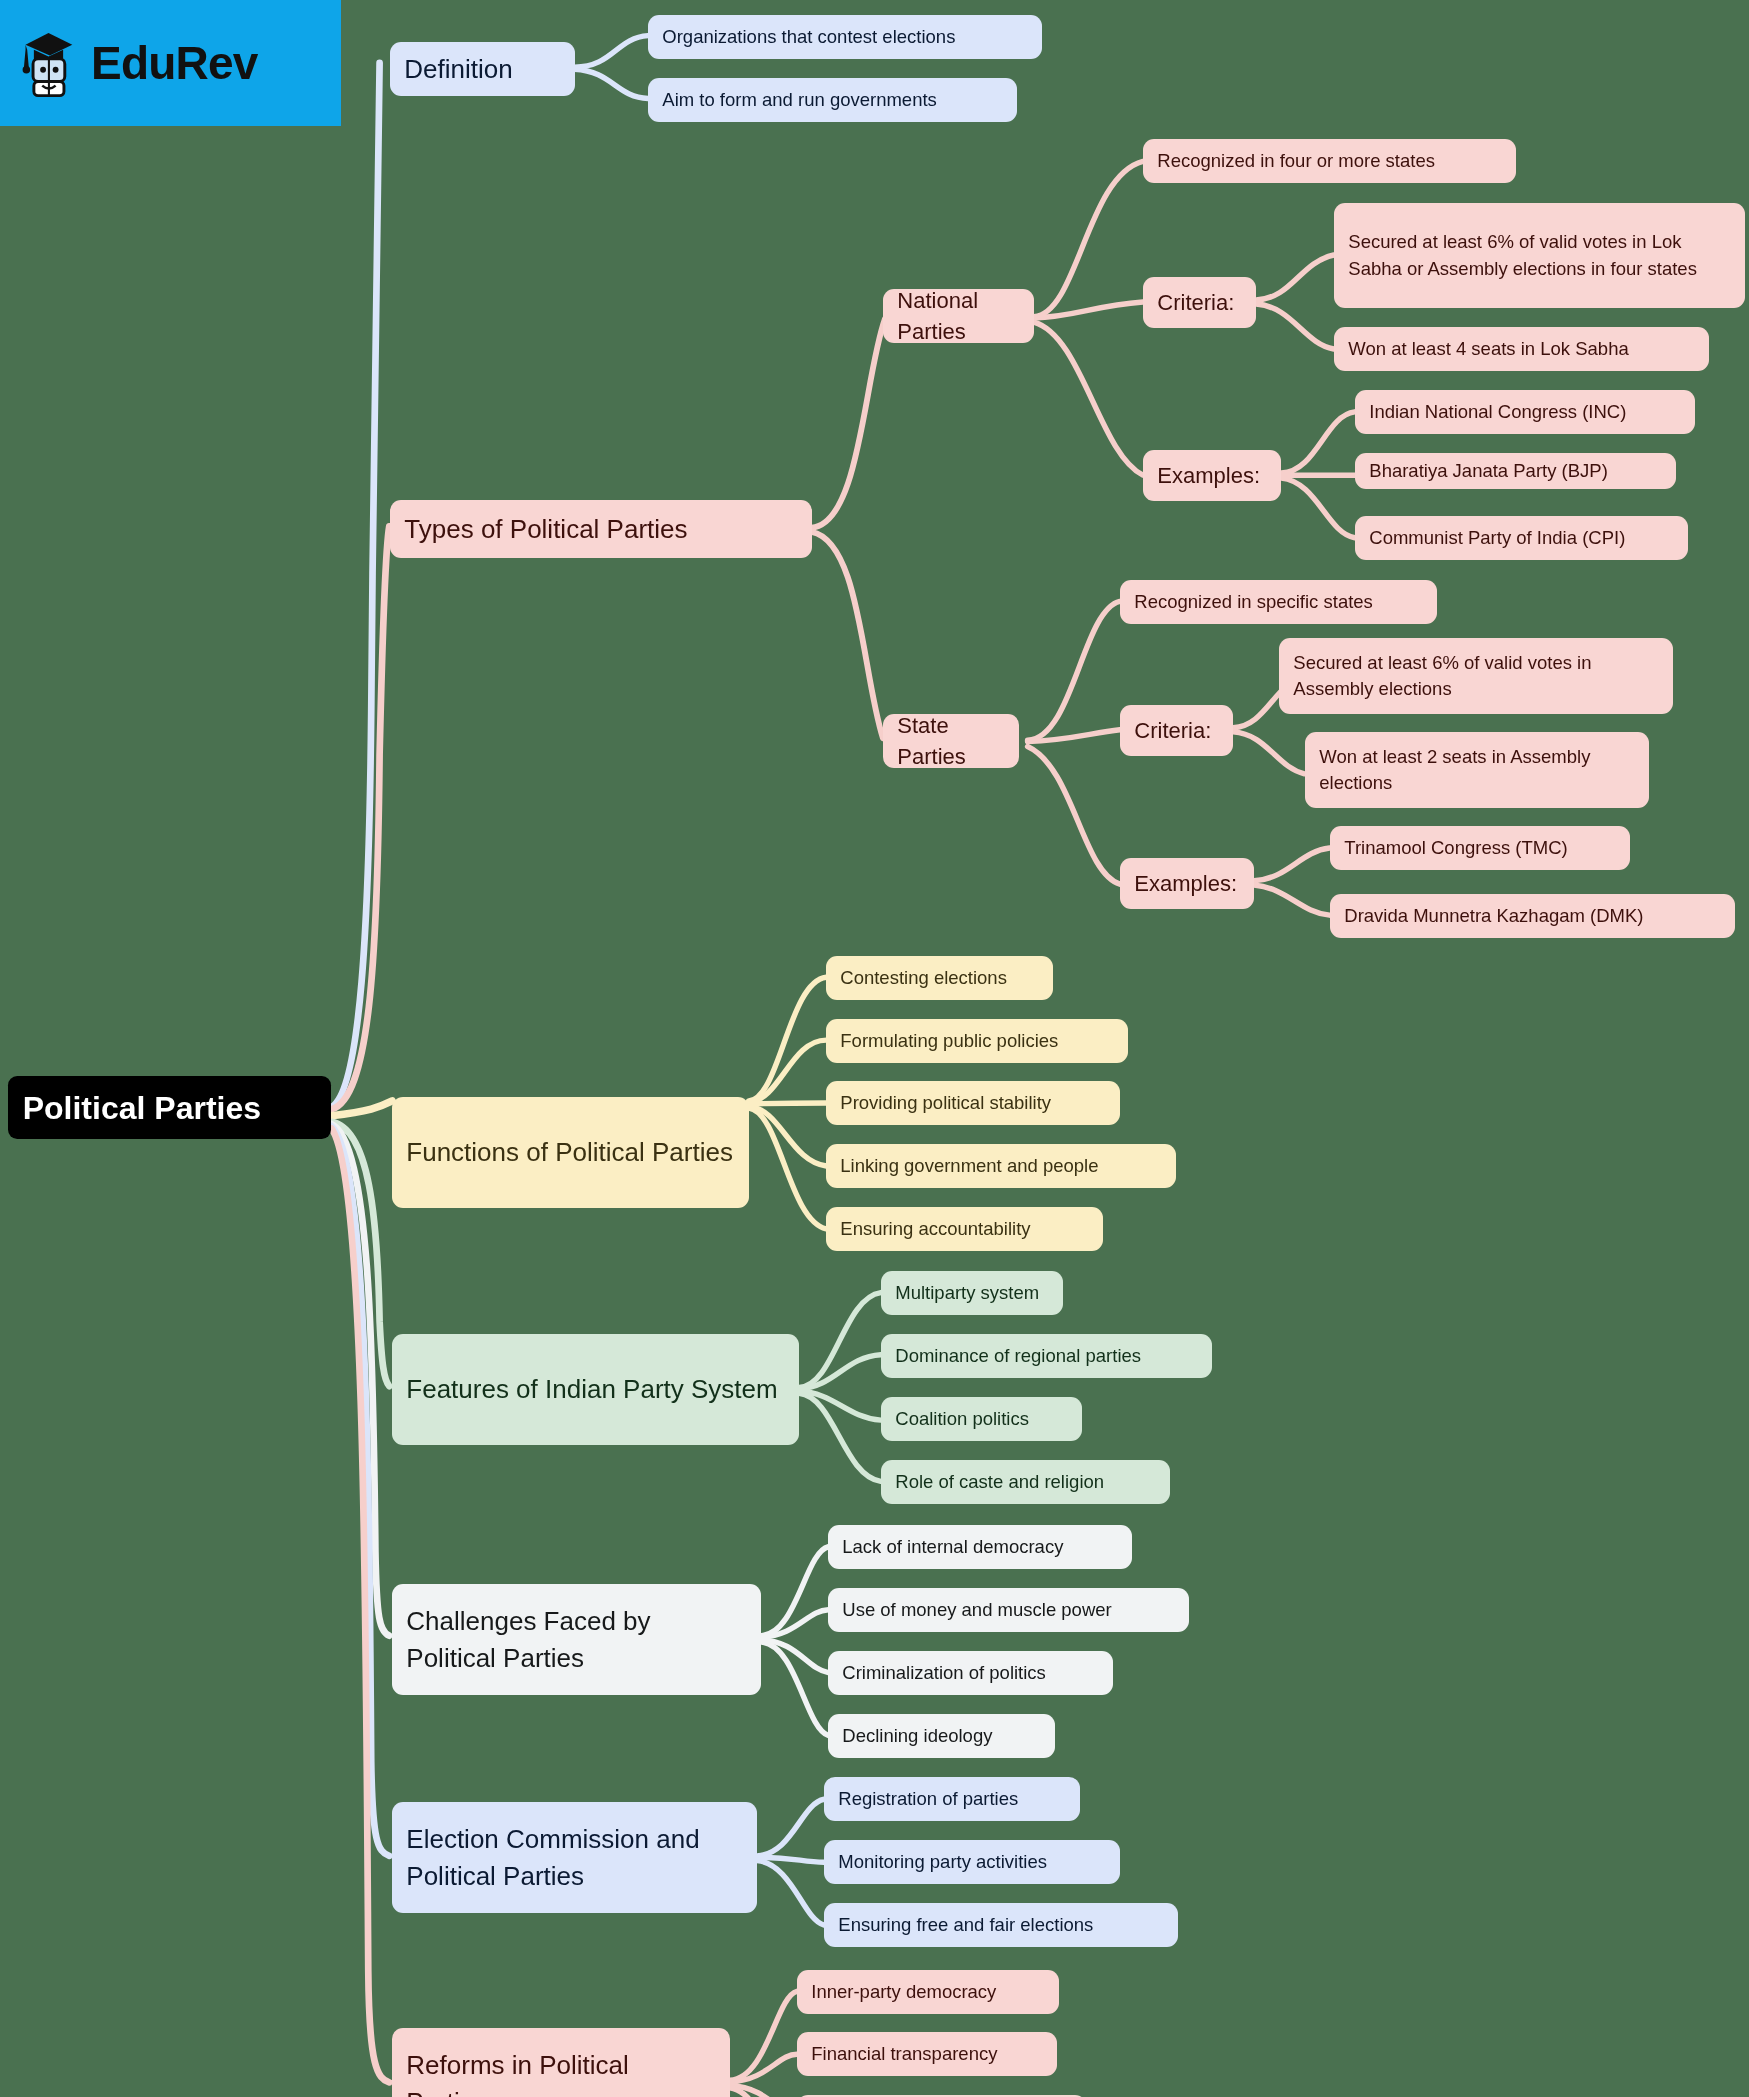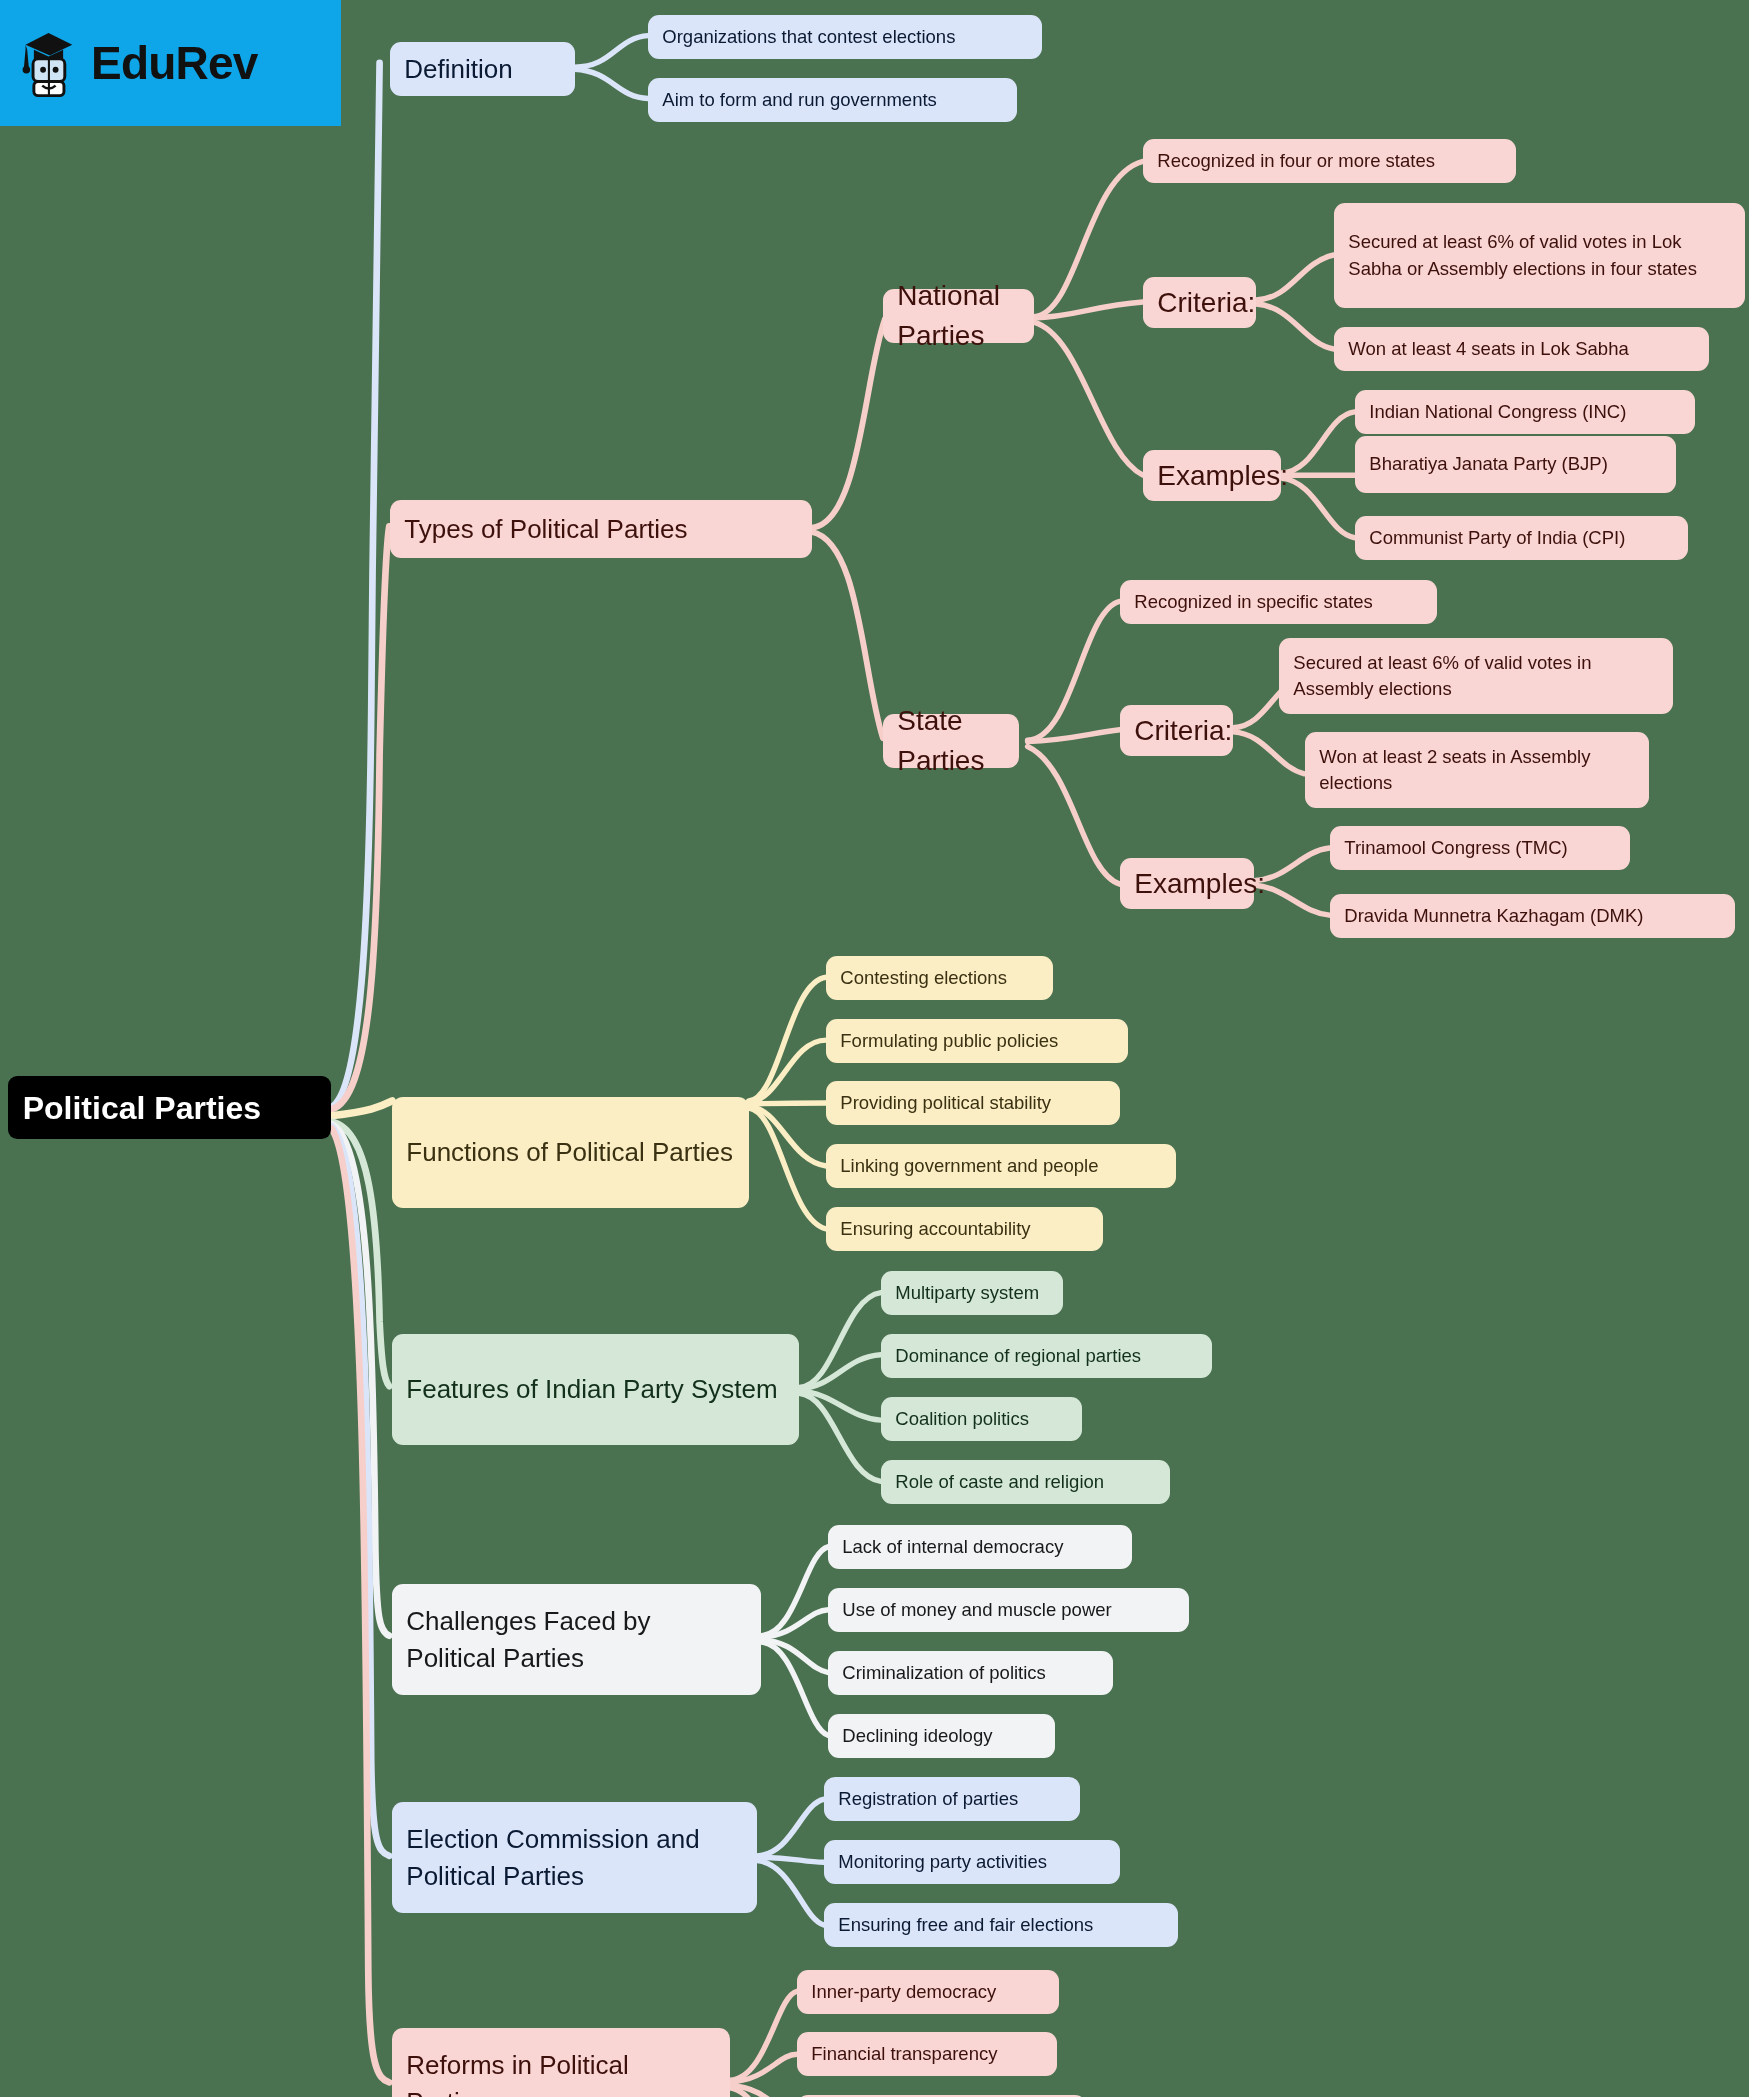--- a/index.html
+++ b/index.html
@@ -13,21 +13,21 @@
 
   
   .n-root{background:#000000;color:#ffffff;font-weight:bold;font-size:32px;border-radius:9.2px;align-items:flex-end;}
   .n-blue{background:#dbe5fa;color:#0b1a33;}
   .n-pink{background:#f9d6d3;color:#3d100c;}
   .n-yellow{background:#fbeec4;color:#3a3112;}
   .n-green{background:#d5e8d8;color:#12301a;}
   .n-white{background:#f1f3f4;color:#17191a;}
 
   .sz-l{font-size:26px;}
-  .sz-m{font-size:28px;}
+  .sz-m{font-size:22px;}
   .sz-s{font-size:18.5px;}
 
   
   #logo{position:absolute;left:0;top:0;width:341px;height:126px;background:#0ea5e9;
         display:flex;align-items:center;gap:11px;padding-left:17px;box-sizing:border-box;}
   #logo .mark{width:63px;height:71px;position:relative;flex:0 0 auto;}
   #logo .wordmark{font-size:46px;font-weight:bold;color:#111;letter-spacing:-0.8px;
                   font-family:"Liberation Sans","DejaVu Sans",sans-serif;}
 </style>
 </head>
@@ -150,21 +150,21 @@
   </div>
   <div class="node n-pink sz-s" style="left:1334px;top:327px;width:375px;height:44px;">
     <span>Won at least 4 seats in Lok Sabha</span>
   </div>
   <div class="node n-pink sz-m" style="left:1143px;top:450px;width:138px;height:51px;">
     <span>Examples:</span>
   </div>
   <div class="node n-pink sz-s" style="left:1355px;top:390px;width:340px;height:44px;">
     <span>Indian National Congress (INC)</span>
   </div>
-  <div class="node n-pink sz-s" style="left:1355px;top:436px;width:321px;height:57px;">
+  <div class="node n-pink sz-s" style="left:1355px;top:453px;width:321px;height:36px;">
     <span>Bharatiya Janata Party (BJP)</span>
   </div>
   <div class="node n-pink sz-s" style="left:1355px;top:516px;width:333px;height:44px;">
     <span>Communist Party of India (CPI)</span>
   </div>
 
   <div class="node n-pink sz-m" style="left:883px;top:714px;width:136px;height:54px;">
     <span>State Parties</span>
   </div>
   <div class="node n-pink sz-s" style="left:1120px;top:580px;width:317px;height:44px;">

